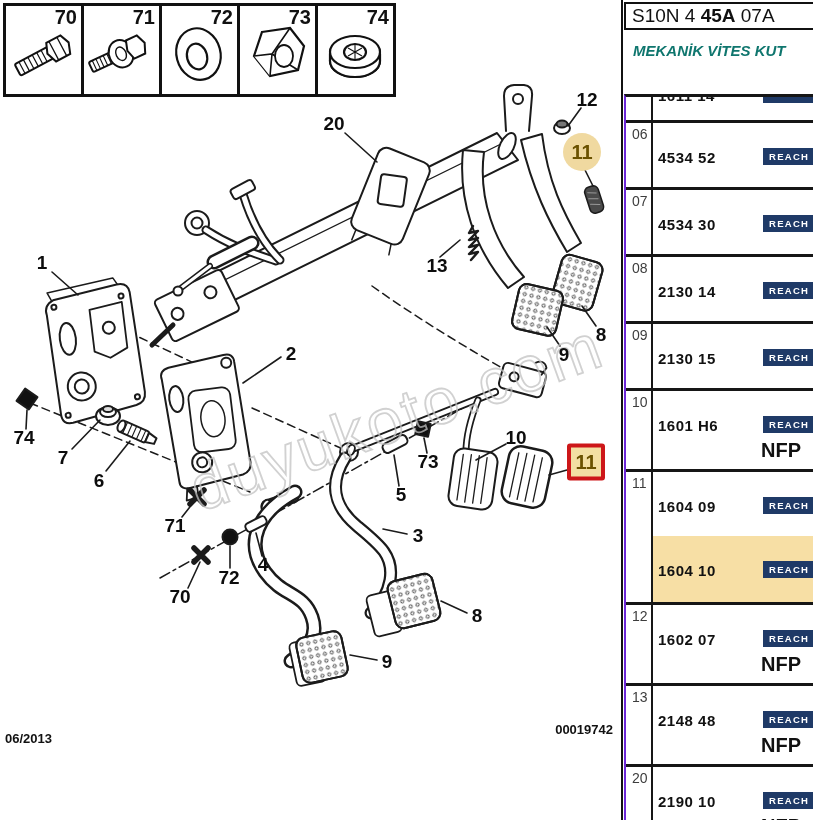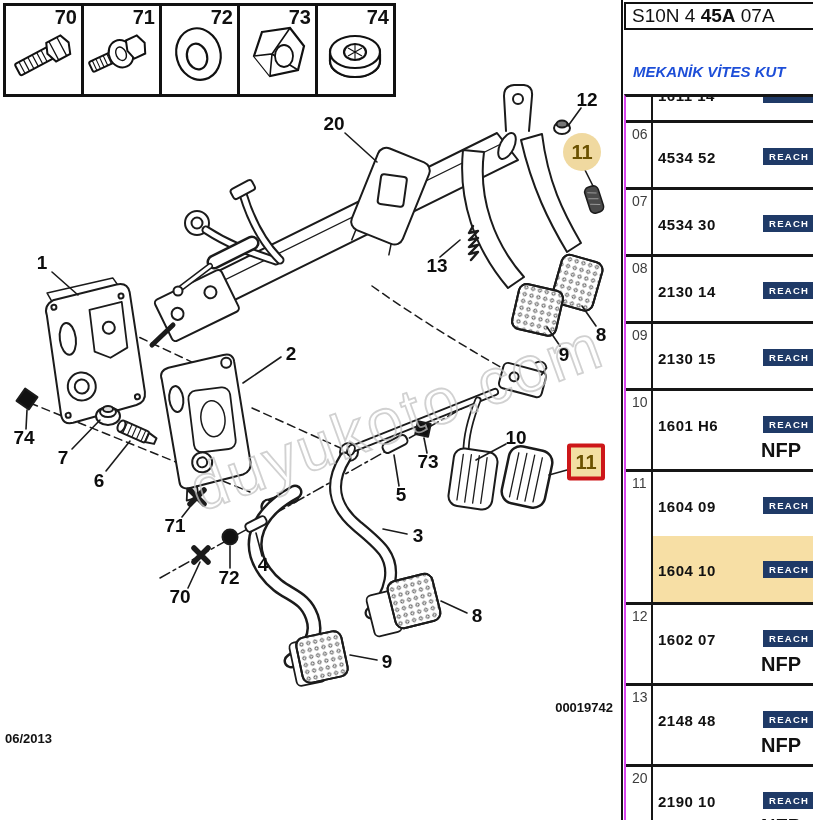--- a/index.html
+++ b/index.html
@@ -14,29 +14,29 @@
   .legend-cell + .legend-cell{margin-left:-3px;}
   .legend-label{position:absolute;top:0px;right:4px;font-weight:bold;font-size:20px;}
   
   .co{position:absolute;transform:translate(-50%,-50%);font-weight:bold;font-size:19px;
       color:#0d0d0d;white-space:nowrap;text-align:center;}
   .co-circle{width:38px;height:38px;line-height:38px;border-radius:50%;
       background:#f0d9a0;color:#6b5200;font-size:20px;}
   .co-redbox{width:30px;height:29px;line-height:29px;border:4px solid #cd1719;border-radius:3px;
       background:#f3dfa3;color:#6b5200;font-size:20px;}
   .footer-date{position:absolute;left:5px;top:731px;font-weight:bold;font-size:13px;}
-  .footer-doc{position:absolute;left:545px;top:700px;width:68px;text-align:right;font-weight:bold;font-size:13px;}
+  .footer-doc{position:absolute;left:545px;top:722px;width:68px;text-align:right;font-weight:bold;font-size:13px;}
   
   .v-divider{position:absolute;left:621px;top:0;width:2px;height:820px;background:#111;}
   .panel{position:absolute;left:623px;top:0;width:190px;height:820px;}
   .panel-header{position:absolute;left:1px;top:2px;right:0;height:22px;border:2px solid #111;
       border-right:none;font-size:19px;padding:1px 0 1px 6px;white-space:nowrap;overflow:hidden;}
   .panel-subtitle{position:absolute;left:10px;top:42px;right:0;font-size:15px;font-weight:bold;
       font-style:italic;white-space:nowrap;overflow:hidden;}
-  .parts-table{position:absolute;left:1px;top:94px;right:0;bottom:0;border-left:2px solid #d946ef;
+  .parts-table{position:absolute;left:1px;top:94px;right:0;bottom:0;border-left:2px solid #6d28d9;
       border-top:3px solid #161616;overflow:hidden;}
   .row{display:flex;border-top:3px solid #161616;}
   .row:first-child{border-top:none;}
   .refcell{flex:none;width:27px;border-right:2px solid #161616;font-size:14px;color:#3d3d3d;
       padding:3px 0 0 6px;box-sizing:border-box;}
   .rcontent{flex:1;position:relative;overflow:hidden;}
   .part-entry{position:relative;box-sizing:border-box;min-height:64px;padding-top:26px;}
   .part-entry.nfp-yes{min-height:78px;border-radius:6px;}
   .part-entry.hl{background:#f7dfa5;min-height:66px;}
   .part-line{position:relative;height:18px;}
@@ -339,21 +339,21 @@
     <div class="footer-date">06/2013</div>
     <div class="footer-doc">00019742</div>
   </div>
 
   <div class="v-divider"></div>
 
   <div class="panel">
     <div class="panel-header">
       <span>S10N 4 </span><b>45A</b><span> 07A</span>
     </div>
-    <div class="panel-subtitle" id="subtitle" style="color: #1d4ed8; margin-top: 21px;">MEKANİK VİTES KUT</div>
+    <div class="panel-subtitle" id="subtitle" style="color: #0f766e;">MEKANİK VİTES KUT</div>
 
     <div class="parts-table" id="parts-table">
       <div class="row partial-row">
         <div class="refcell"></div>
         <div class="rcontent">
           <span class="pn-clip">1611 14</span>
           <span class="reach-sliver-top"></span>
         </div>
       </div>
 

